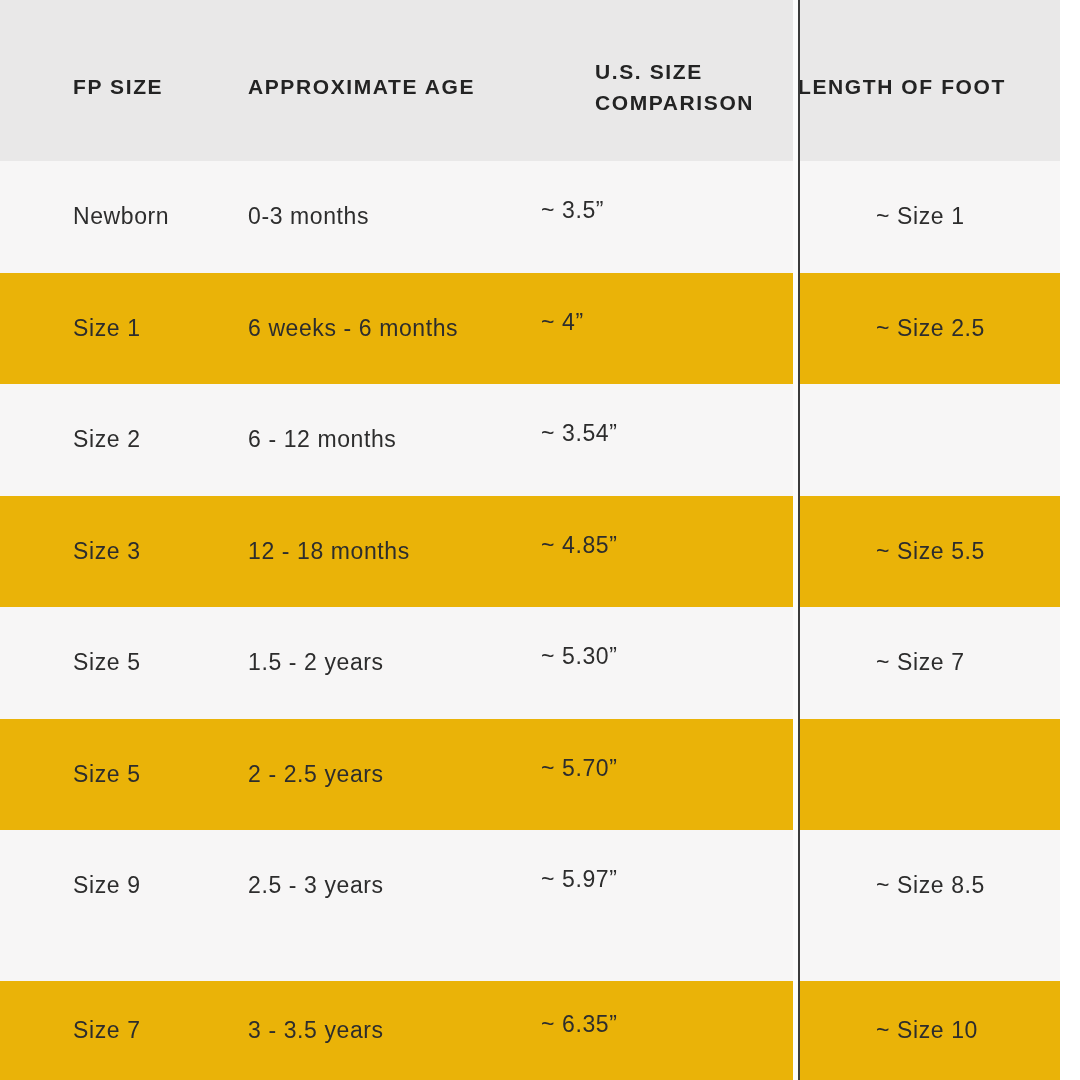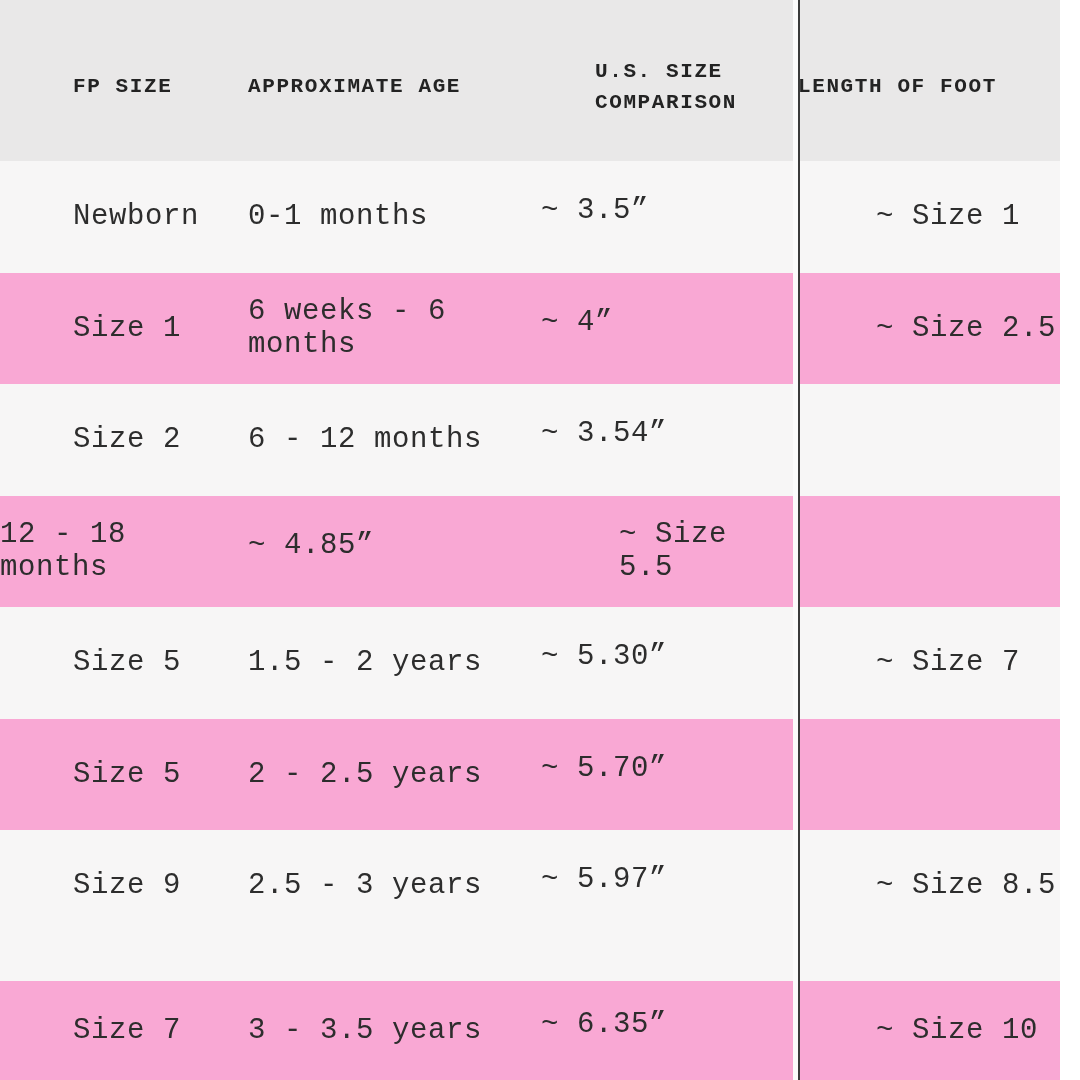--- a/index.html
+++ b/index.html
@@ -9,21 +9,20 @@
   }
   .canvas {
     position: relative;
     width: 1060px;
     height: 1080px;
     overflow: hidden;
     background: #f7f6f6;
     display: flex;
     flex-direction: column;
     color: #2b2b2b;
-    font-family: Liberation Mono, monospace;
   }
   
   .divider-white {
     position: absolute;
     left: 793px;
     top: 0;
     width: 5px;
     height: 100%;
     background: #fcfcfc;
     z-index: 2;
@@ -57,23 +56,23 @@
     line-height: 31px;
   }
   .header-cell.c1 { padding-left: 73px; }
   .header-cell.c4 { padding-left: 54px; max-width: 230px; }
   .body-row {
     height: 111.5px;
     flex: none;
   }
   .body-row:last-child { flex: 1; margin-top: 39px; }
   .row-light { background: #f7f6f6; }
-  .row-gray  { background: #f9a8d4; }
+  .row-gray  { background: #eab308; }
   .cell {
-    font-size: 29px;
+    font-size: 23px;
     letter-spacing: 0.6px;
     color: #2d2d2d;
   }
   .cell.c1 { padding-left: 73px; }
   .cell.c3 { position: relative; top: -6px; }
   .cell.c4 { padding-left: 78px; }
 </style>
 </head>
 <body>
 
@@ -84,39 +83,40 @@
 
   <div class="grid-row header-row">
     <div class="header-cell c1">FP SIZE</div>
     <div class="header-cell c2">APPROXIMATE AGE</div>
     <div class="header-cell c4">U.S. SIZE COMPARISON</div>
     <div class="header-cell c3">LENGTH OF FOOT</div>
   </div>
 
   <div class="grid-row body-row row-light">
     <div class="cell c1">Newborn</div>
-    <div class="cell c2">0-1 months</div>
+    <div class="cell c2">0-3 months</div>
     <div class="cell c3">~ 3.5”</div>
     <div class="cell c4">~ Size 1</div>
   </div>
 
   <div class="grid-row body-row row-gray">
     <div class="cell c1">Size 1</div>
     <div class="cell c2">6 weeks - 6 months</div>
     <div class="cell c3">~ 4”</div>
     <div class="cell c4">~ Size 2.5</div>
   </div>
 
   <div class="grid-row body-row row-light">
     <div class="cell c1">Size 2</div>
     <div class="cell c2">6 - 12 months</div>
     <div class="cell c3">~ 3.54”</div>
   </div>
 
   <div class="grid-row body-row row-gray">
+    <div class="cell c1">Size 3</div>
     <div class="cell c2">12 - 18 months</div>
     <div class="cell c3">~ 4.85”</div>
     <div class="cell c4">~ Size 5.5</div>
   </div>
 
   <div class="grid-row body-row row-light">
     <div class="cell c1">Size 5</div>
     <div class="cell c2">1.5 - 2 years</div>
     <div class="cell c3">~ 5.30”</div>
     <div class="cell c4">~ Size 7</div>

